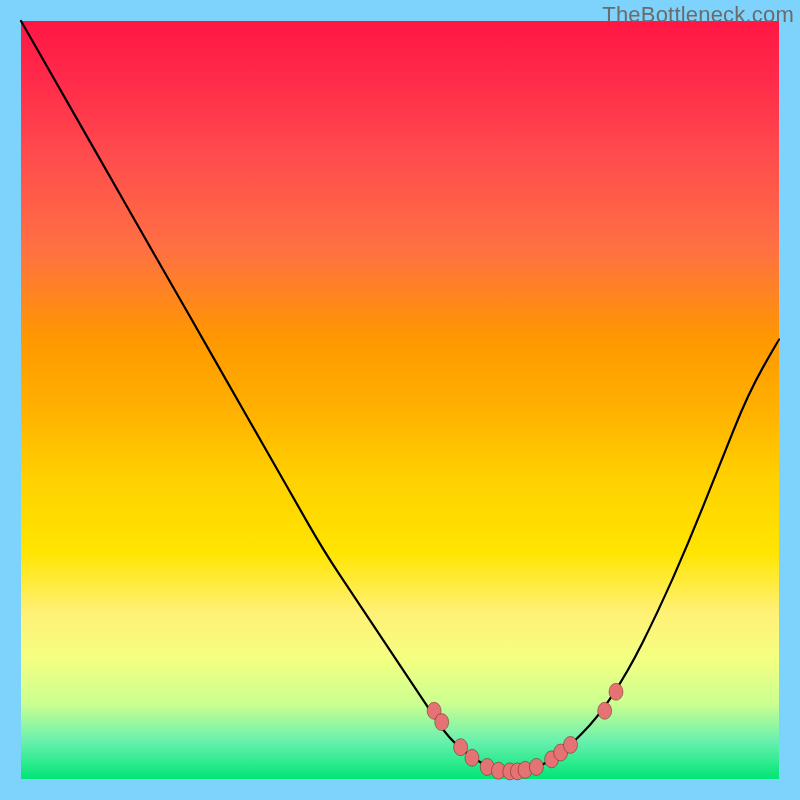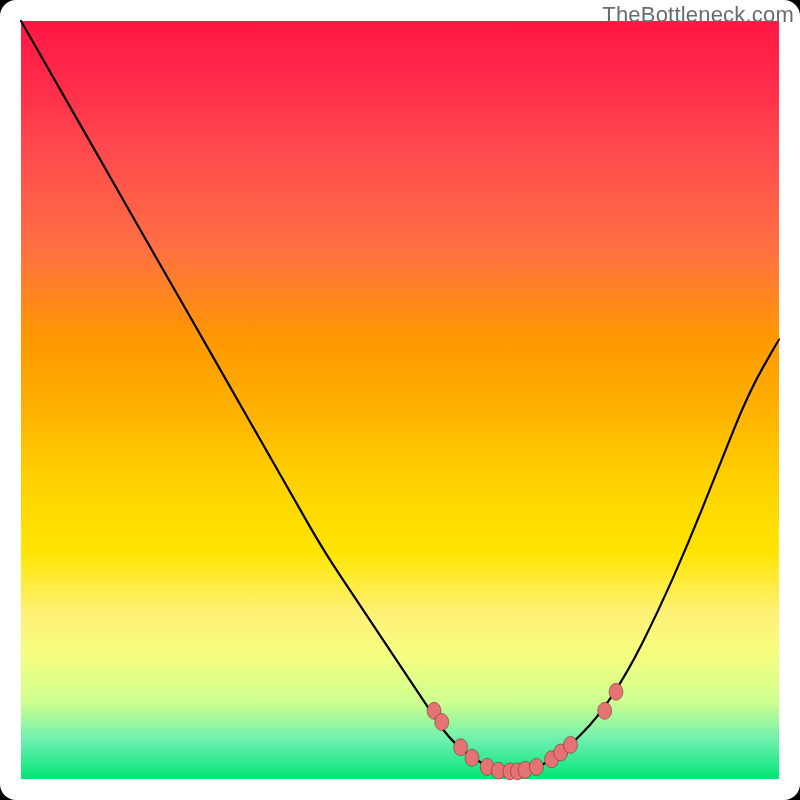--- a/index.html
+++ b/index.html
@@ -1,22 +1,21 @@
 <!DOCTYPE html>
 <html><head>
 <meta charset="utf-8">
 <style>
   * { margin: 0; padding: 0; box-sizing: border-box; }
   html, body { width: 800px; height: 800px; overflow: hidden; background: #000; }
   .frame {
     position: relative;
     width: 800px;
     height: 800px;
-    background: #ffffff;
-    border-radius: 16px;
+    background: #7dd3fc;
   }
   .plot {
     position: absolute;
     left: 21px;
     top: 21px;
     width: 758px;
     height: 758px;
     
     background: linear-gradient(to bottom,
       #ff1744 0%,

